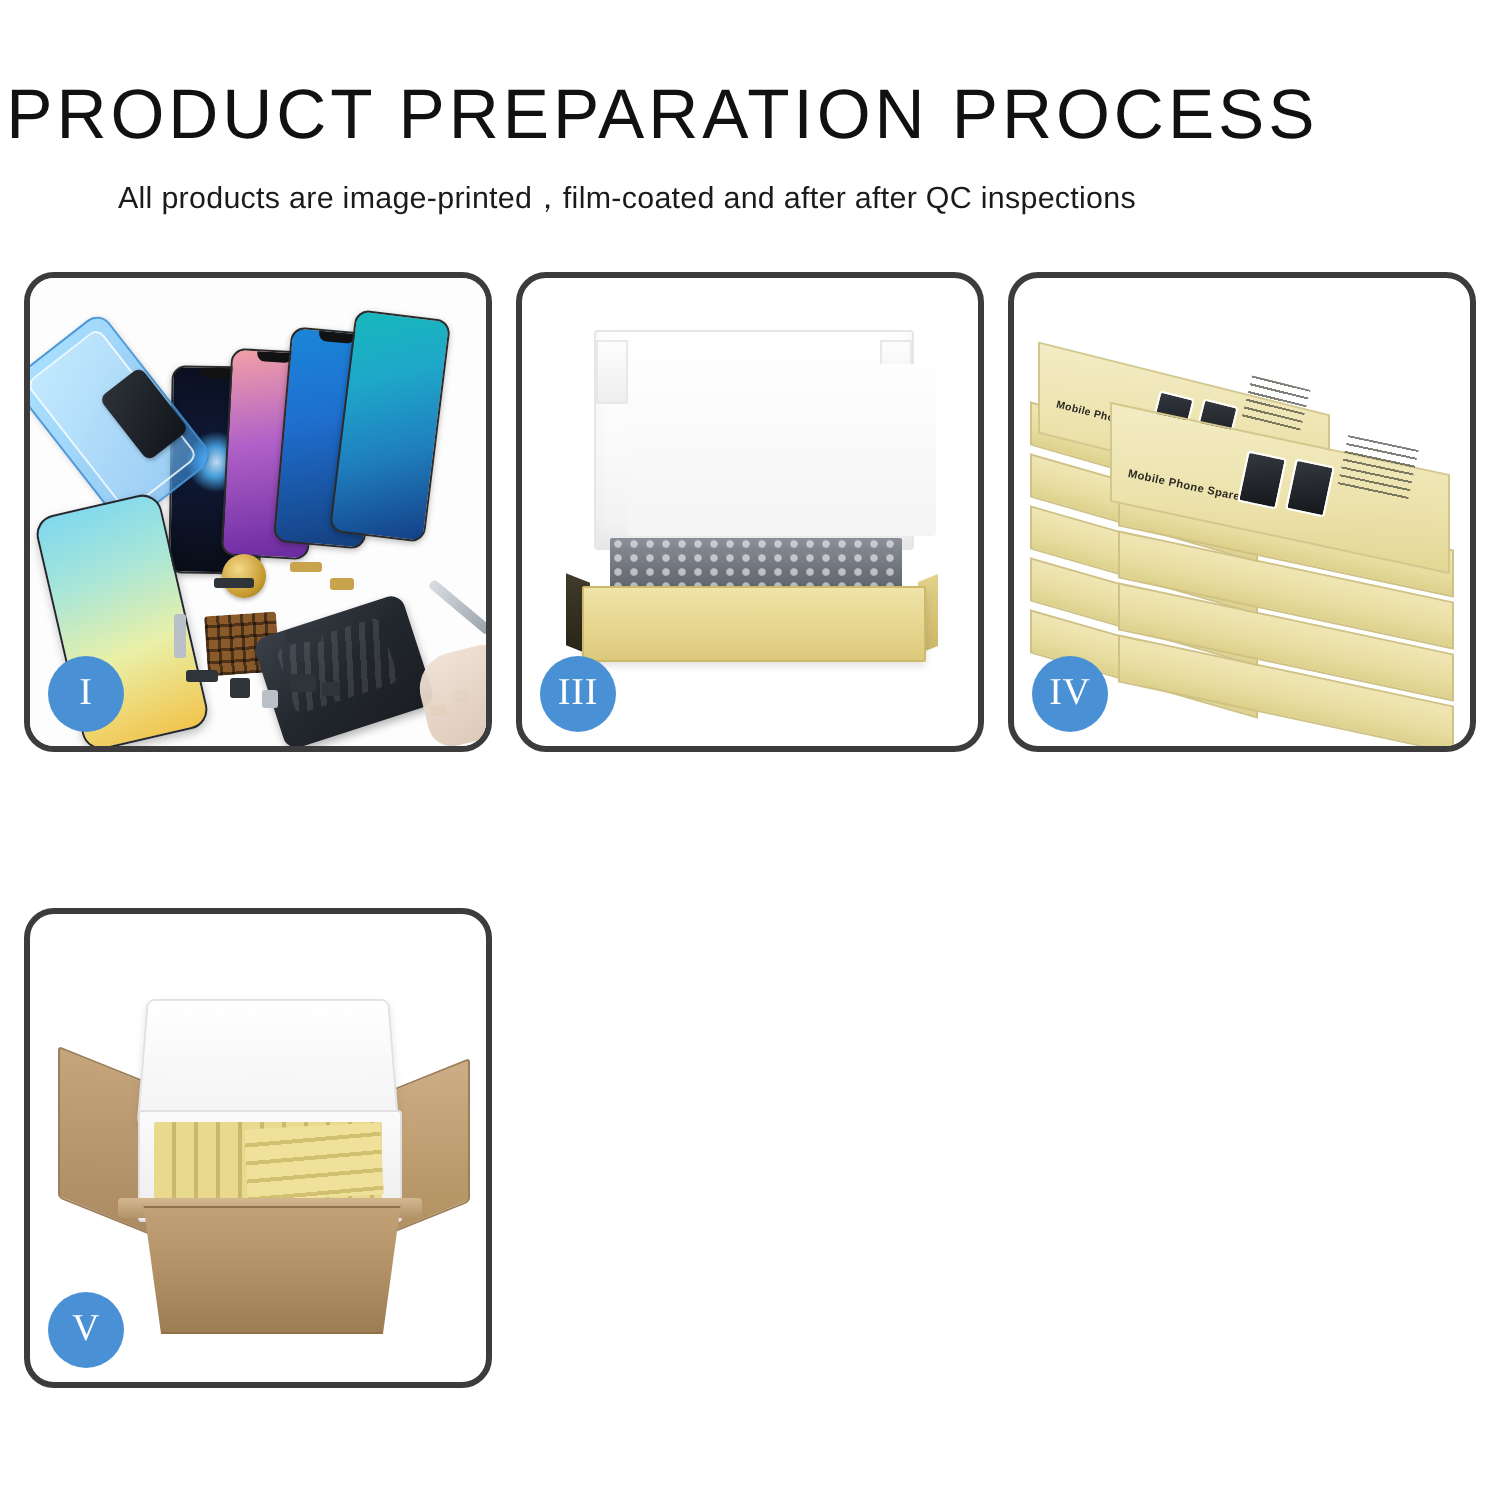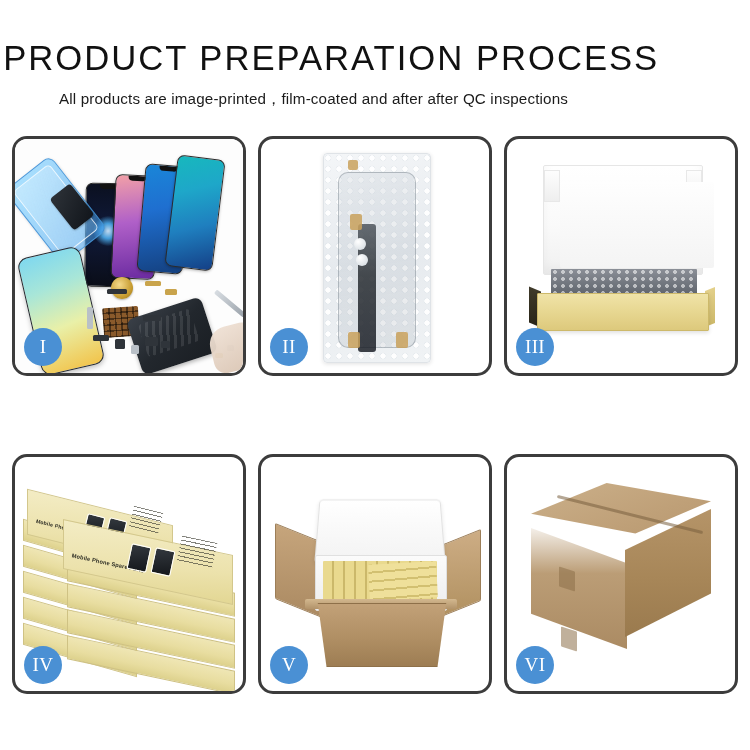--- a/index.html
+++ b/index.html
@@ -402,35 +402,20 @@
       <span class="part" style="left:128px; top:176px; width:18px; height:6px;"></span>
       <span class="part part-gold" style="left:200px; top:214px; width:8px; height:5px;"></span>
       <span class="part part-light" style="left:212px; top:206px; width:7px; height:6px;"></span>
 
       <div class="tweezers"></div>
       <div class="hand"></div>
     </div>
     <div class="badge">I</div>
   </div>
 
-  <div class="panel">
-    <div class="panel-stage">
-      <div class="bubble-pack">
-        <span class="bp-inner"></span>
-        <span class="bp-flex"></span>
-        <span class="bp-dot bp-d1"></span>
-        <span class="bp-dot bp-d2"></span>
-        <span class="bp-tape bp-t1"></span>
-        <span class="bp-tape bp-t2"></span>
-        <span class="bp-tape bp-t3"></span>
-        <span class="bp-tape bp-t4"></span>
-      </div>
-    </div>
-    <div class="badge">II</div>
-  </div>
 
   <div class="panel">
     <div class="panel-stage">
       <div class="box3-wrap">
         <div class="box3-lid">
           <span class="box3-lidflap"></span>
           <span class="box3-lidflap right"></span>
           <span class="box3-foam"></span>
         </div>
         <span class="box3-fill"></span>
@@ -482,27 +467,14 @@
         <span class="v-foam-box"></span>
         <span class="v-bars"></span>
         <span class="v-bars2"></span>
         <span class="v-carton-rim"></span>
         <span class="v-carton"></span>
       </div>
     </div>
     <div class="badge">V</div>
   </div>
 
-  <div class="panel">
-    <div class="panel-stage">
-      <div class="c6">
-        <span class="c6-top"></span>
-        <span class="c6-left"></span>
-        <span class="c6-right"></span>
-        <span class="c6-seam"></span>
-        <span class="c6-tape c6-tape-a"></span>
-        <span class="c6-tape c6-tape-b"></span>
-      </div>
-    </div>
-    <div class="badge">VI</div>
-  </div>
 
 </div>
 
 </body></html>

